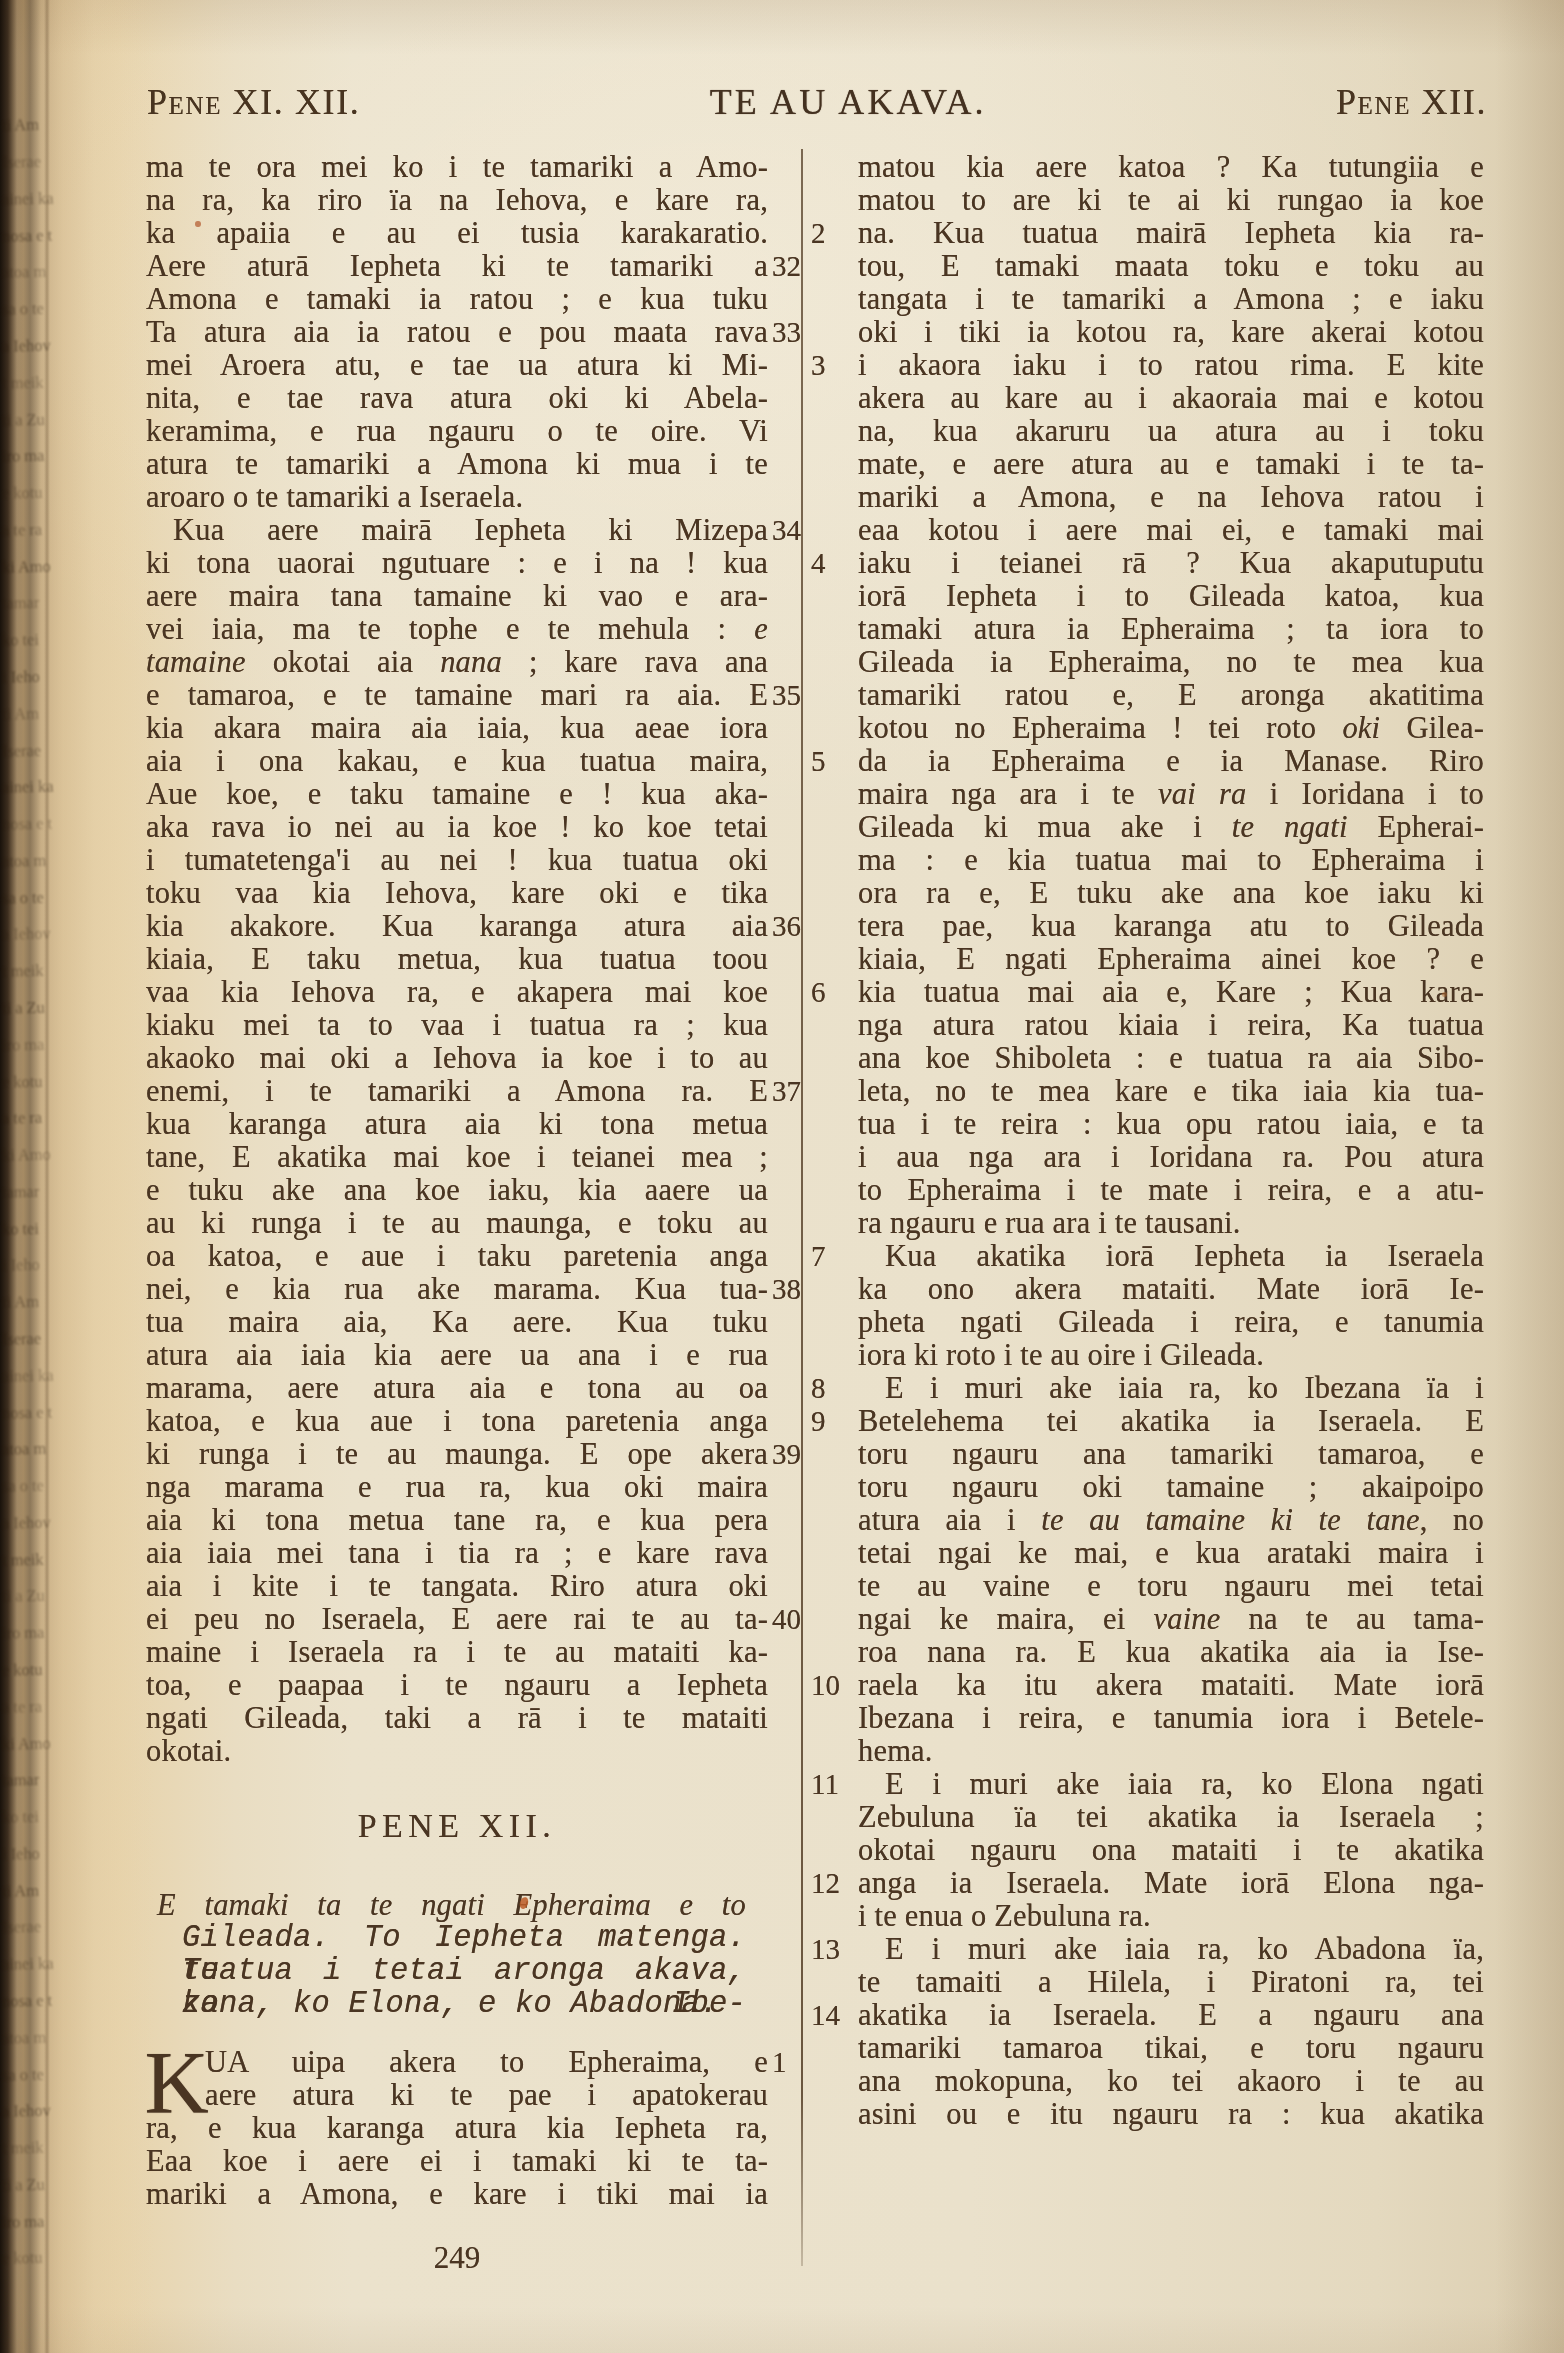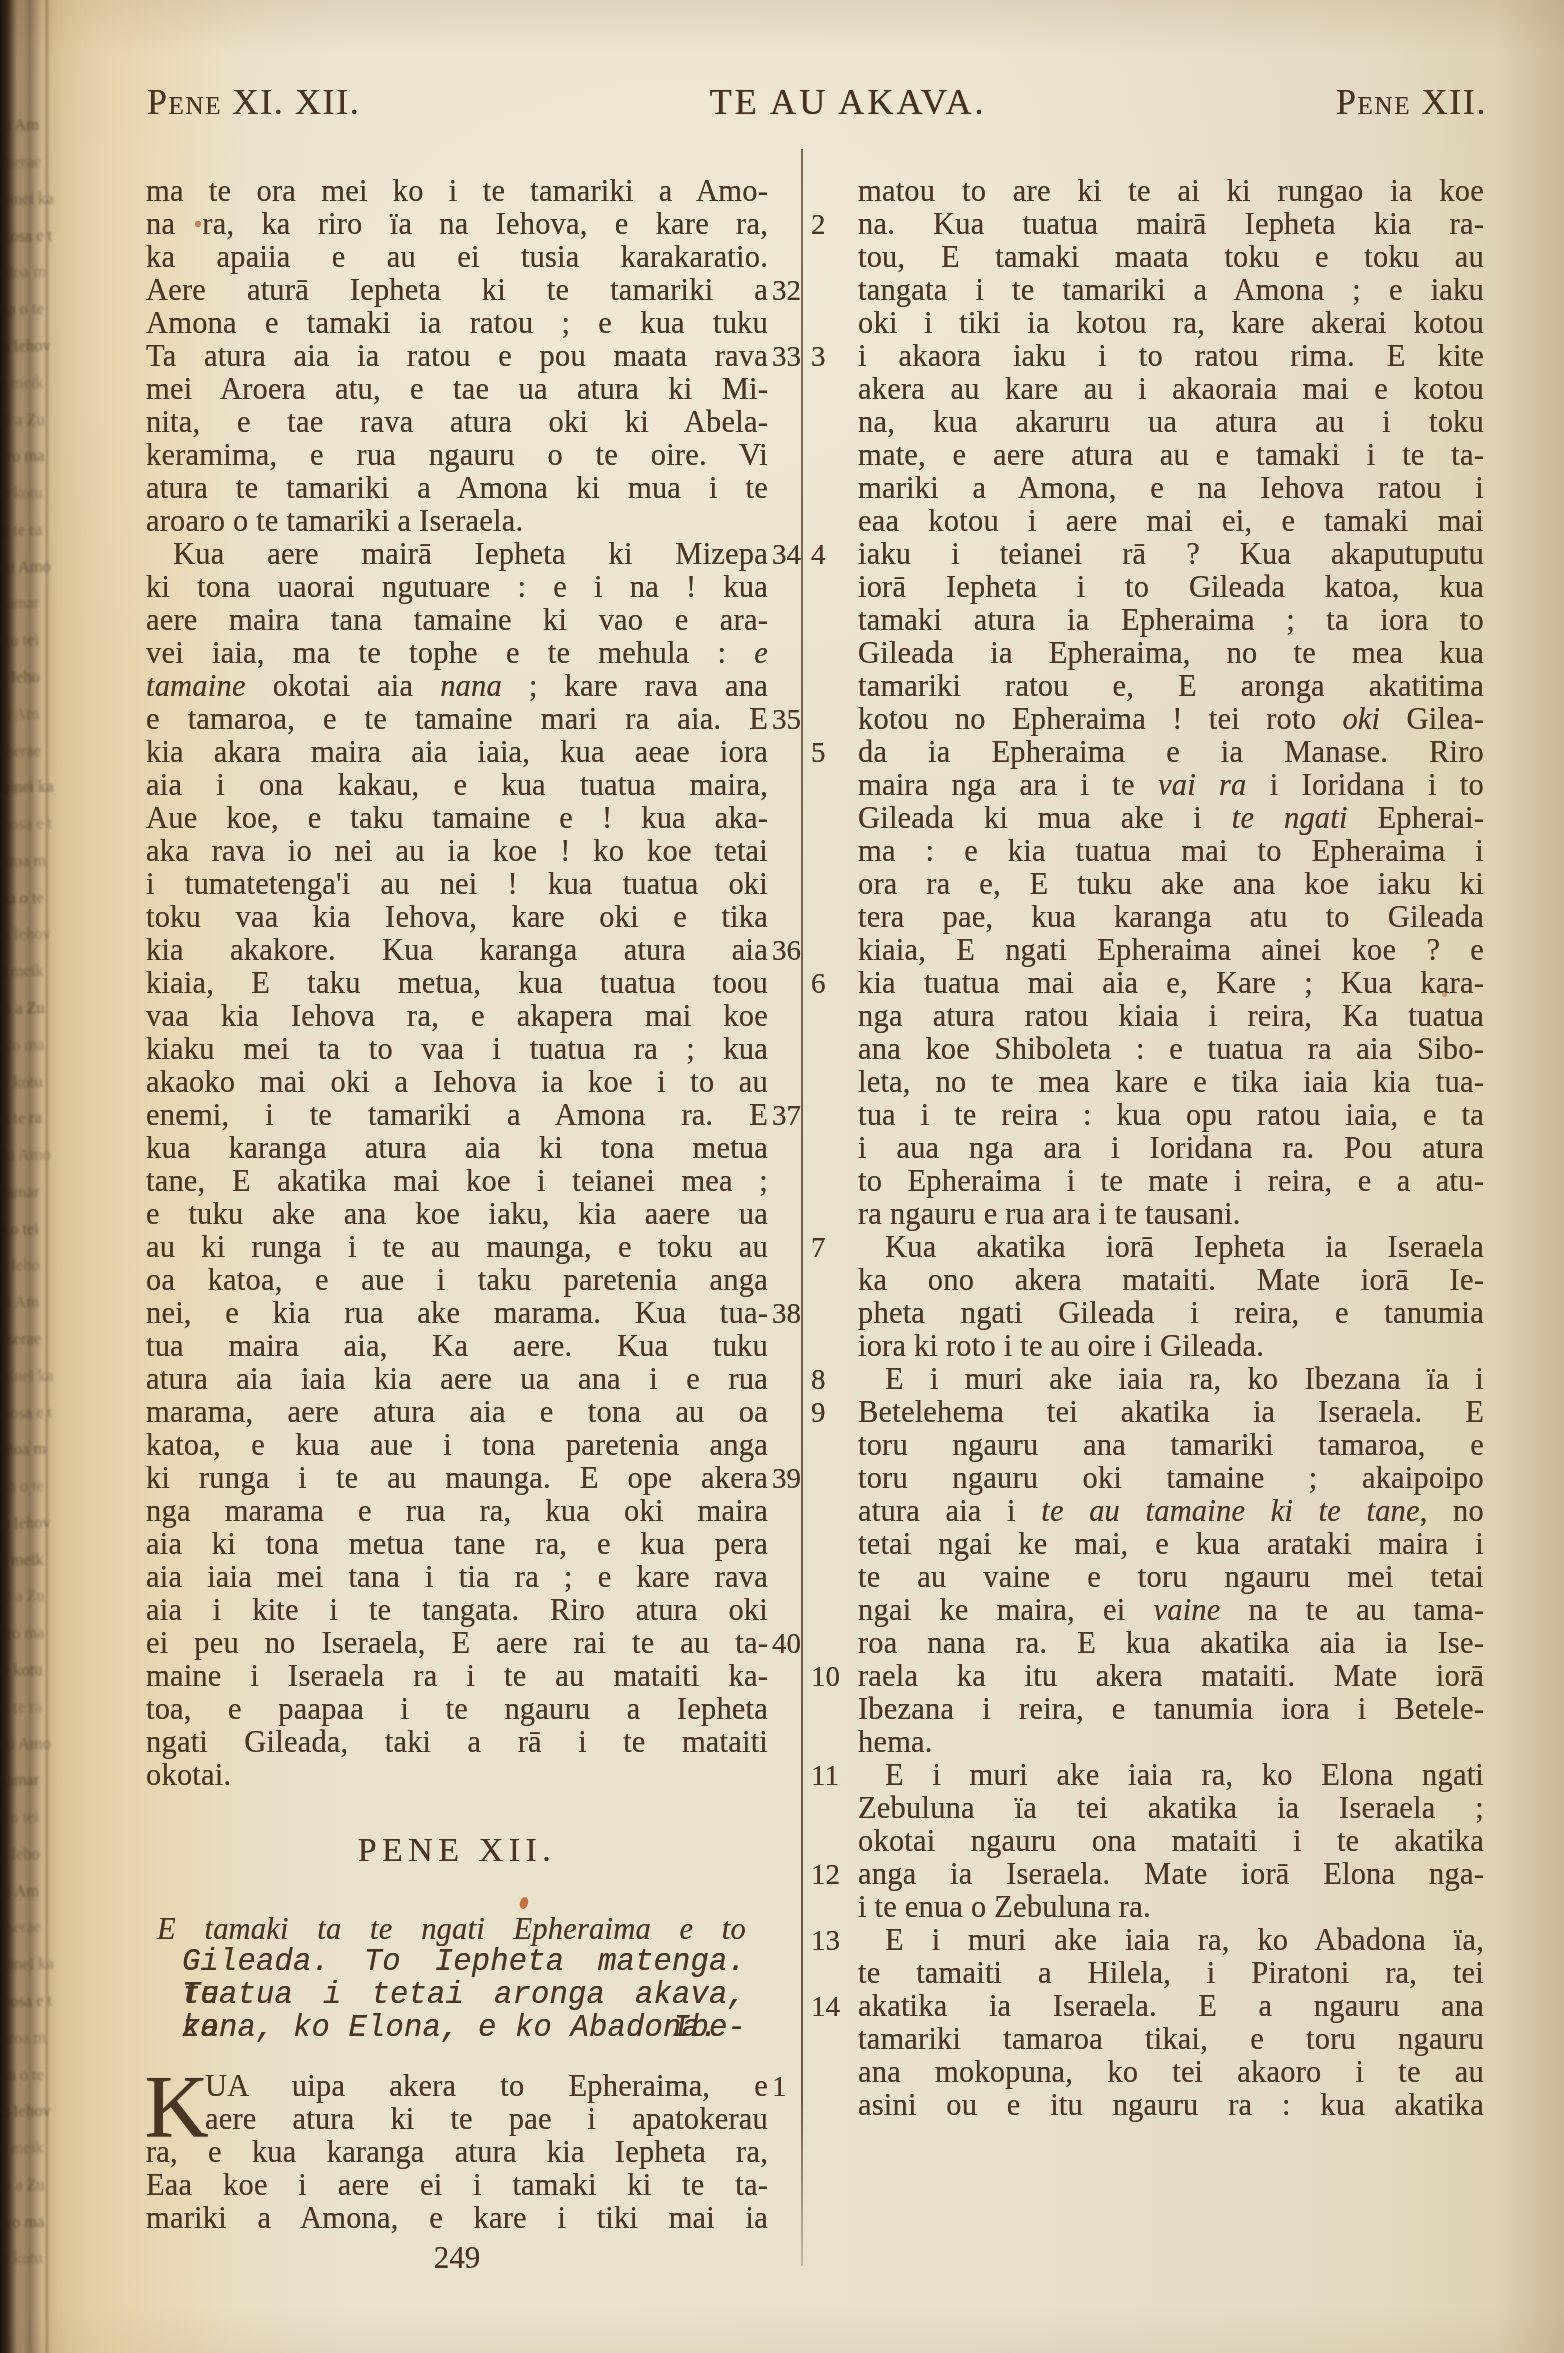--- a/index.html
+++ b/index.html
@@ -43,21 +43,21 @@
   .runhead {
     font-variant:small-caps; font-size:36px; letter-spacing:1.6px;
     color:#483420; text-shadow:0 0 0.6px rgba(72,52,32,.85);
   }
   .runtitle {
     font-size:36px; letter-spacing:3.1px; color:#443120;
     text-shadow:0 0 0.8px rgba(68,49,32,.9);
   }
   
   .col { position:absolute; top:151px; font-size:30.5px; line-height:33px;
-         letter-spacing:0.2px; text-shadow:0 0 0.5px rgba(74,53,34,.75);margin-top:24px; }
+         letter-spacing:0.2px; text-shadow:0 0 0.5px rgba(74,53,34,.75); }
   .col-left  { left:146px;  width:622px; }
   .col-right { left:858px; width:626px; }
   .line { position:relative; height:33px; text-align:justify; text-align-last:justify; }
   .line.end, .line.sumend { text-align-last:left; }
   .line.indent { padding-left:27px; }
   .line.heading {
     height:103px; padding-top:41px; box-sizing:content-box;
     text-align:center; text-align-last:center;
     font-size:34px; letter-spacing:5.5px;
     height:63px; margin-bottom:17px;
@@ -221,20 +221,21 @@
       <div class="line drop1"><span class="vnum">1</span><span class="dropcap">K</span><span>UA uipa akera to Epheraima, e</span></div>
       <div class="line drop2"><span>aere atura ki te pae i apatokerau</span></div>
       <div class="line"><span>ra, e kua karanga atura kia Iepheta ra,</span></div>
       <div class="line"><span>Eaa koe i aere ei i tamaki ki te ta-</span></div>
       <div class="line"><span>mariki a Amona, e kare i tiki mai ia</span></div>
     </div>
 
   <div class="divider"></div>
 
   <div class="col col-right" id="col-right">
+      <div class="line"><span>matou kia aere katoa ? Ka tutungiia e</span></div>
       <div class="line"><span>matou to are ki te ai ki rungao ia koe</span></div>
       <div class="line"><span class="vnum">2</span><span>na. Kua tuatua mairā Iepheta kia ra-</span></div>
       <div class="line"><span>tou, E tamaki maata toku e toku au</span></div>
       <div class="line"><span>tangata i te tamariki a Amona ; e iaku</span></div>
       <div class="line"><span>oki i tiki ia kotou ra, kare akerai kotou</span></div>
       <div class="line"><span class="vnum">3</span><span>i akaora iaku i to ratou rima. E kite</span></div>
       <div class="line"><span>akera au kare au i akaoraia mai e kotou</span></div>
       <div class="line"><span>na, kua akaruru ua atura au i toku</span></div>
       <div class="line"><span>mate, e aere atura au e tamaki i te ta-</span></div>
       <div class="line"><span>mariki a Amona, e na Iehova ratou i</span></div>

